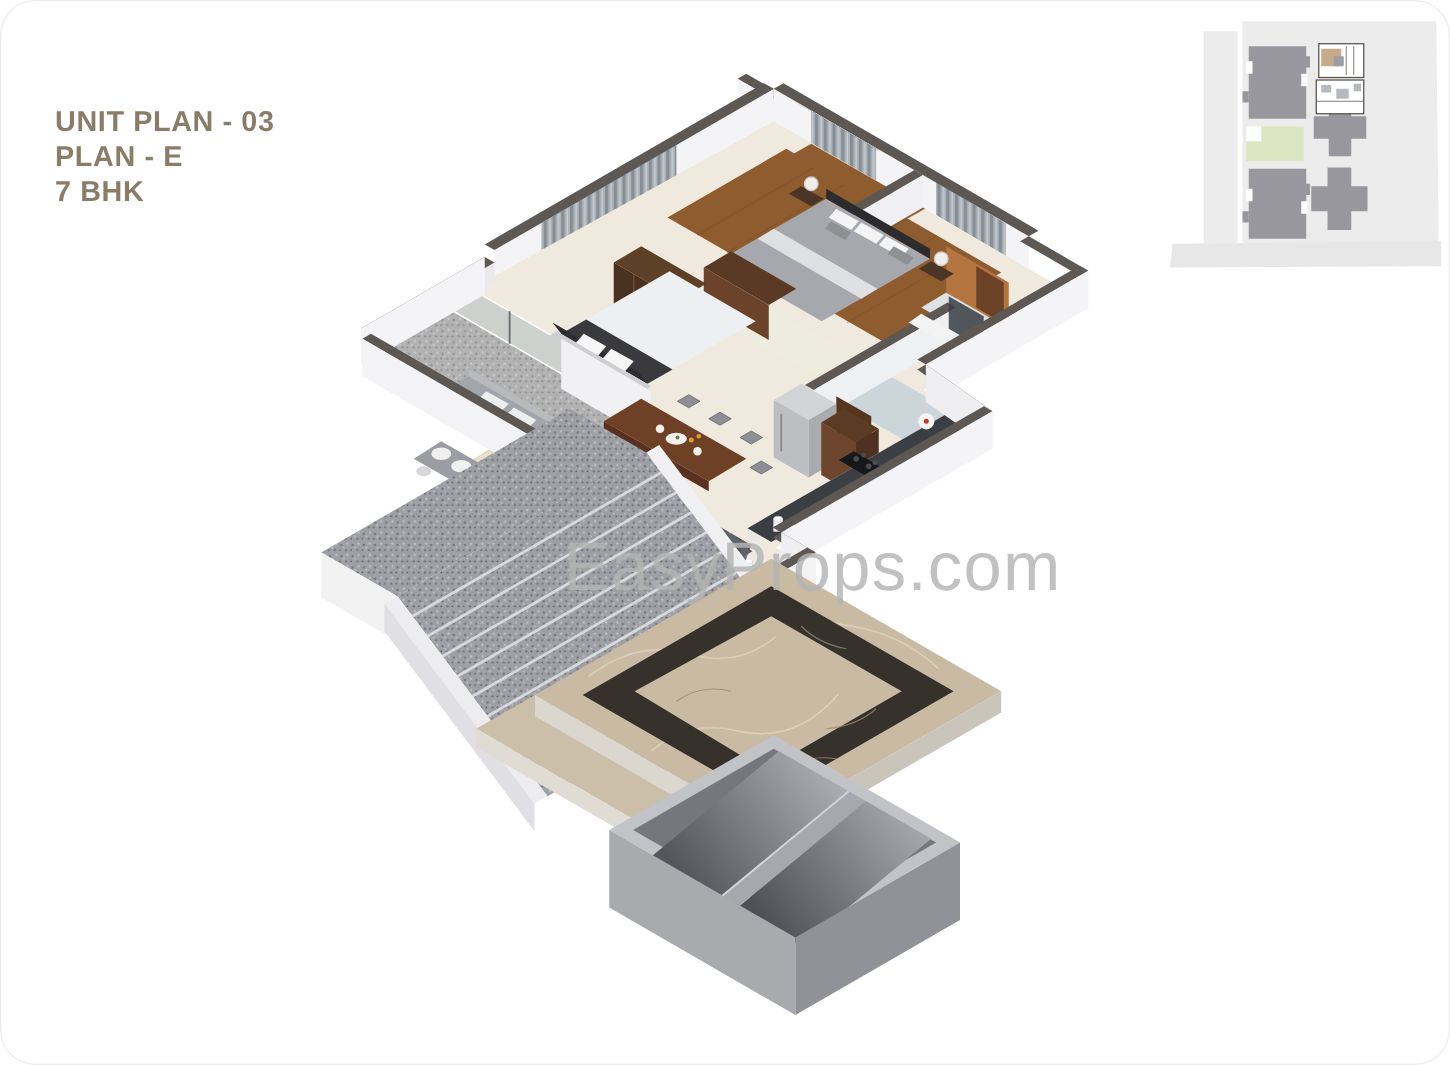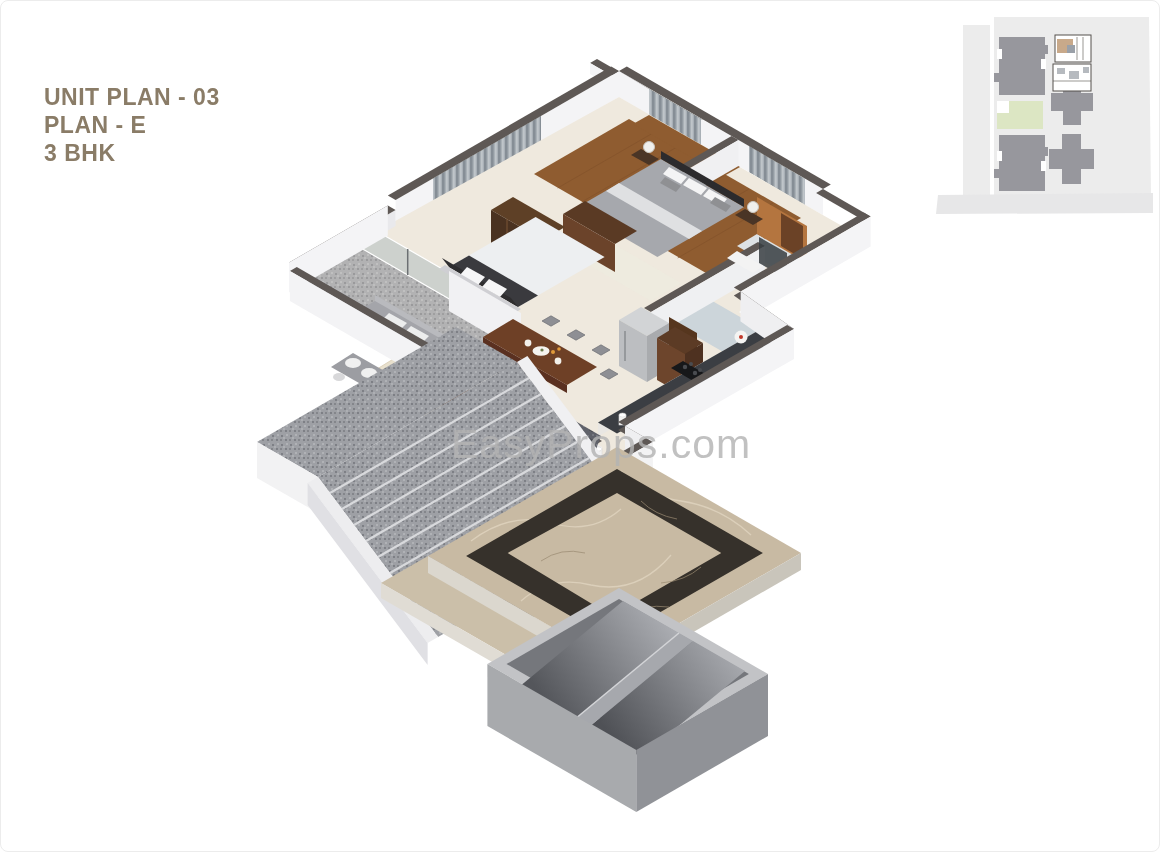--- a/index.html
+++ b/index.html
@@ -1,28 +1,28 @@
 <!DOCTYPE html>
 <html style="--c-title-text: #8A7C67; --c-watermark: #B4B4B4; --c-wall-cap: #5E5855; --c-wall-white: #F4F4F6; --c-floor-cream: #EFE9DE; --c-wood-floor: #8F5C30; --c-granite: #9EA0A5; --c-marble-beige: #C8BAA3; --c-marble-inlay: #36312B; --c-concrete: #AEB0B3; --c-curtain: #9198A1; --c-glass: #A9B8B8; --c-accent-wood: #B4753F; --c-sofa-gray: #A4A5AA; --c-furniture-wood: #6E4026; --c-site-bg: #ECECEC; --c-site-building: #97979D; --c-site-green: #DCE6C3; --c-site-highlight: #C8A98A;"><head>
 <meta charset="utf-8">
 <style>
   html,body{margin:0;padding:0;background:#fff;}
   .canvas{
     position:relative;width:1158px;height:850px;background:#fff;
-    border:1px solid #ececec;border-radius:8px;overflow:hidden;
+    border:1px solid #ececec;border-radius:28px;overflow:hidden;
     font-family:"Liberation Sans", sans-serif;
   }
   .title-block{
     position:absolute;left:43px;top:82px;
     font-weight:700;font-size:23px;line-height:28px;letter-spacing:.5px;
     color:var(--c-title-text,#8a7c67);
   }
   .watermark{
     position:absolute;left:450px;top:420px;
-    font-size:41px;font-weight:400;letter-spacing:1px;
+    font-size:55px;font-weight:400;letter-spacing:1px;
     color:var(--c-watermark,#b4b4b4);opacity:.82;filter:blur(.4px);
     pointer-events:none;white-space:nowrap;
   }
   svg{position:absolute;left:0;top:0;}
   .c-cap{fill:var(--c-wall-cap,#5e5855);}
   .c-white{fill:var(--c-wall-white,#f4f4f6);}
   .c-wshade{fill:#e9e9ec;}
   .c-floor{fill:var(--c-floor-cream,#efe9de);}
   .c-wood{fill:var(--c-wood-floor,#8f5c30);}
   .c-fur{fill:var(--c-furniture-wood,#6e4026);}
@@ -379,18 +379,18 @@
         <rect x="1068" y="70" width="10" height="8" fill="#a9aeb4" opacity=".85"></rect>
         <rect x="1082" y="66" width="6" height="6" fill="#a9aeb4" opacity=".85"></rect>
         <line x1="1052" y1="80" x2="1090" y2="80" stroke="#55504c" stroke-width=".6"></line>
       </g>
     </g>
   </svg>
 
   <div class="title-block">
     <div>UNIT PLAN - 03</div>
     <div>PLAN - E</div>
-    <div>3 BHK</div>
+    <div>7 BHK</div>
   </div>
 
   <div class="watermark">EasyProps.com</div>
 
 </div>
 
 </body></html>

